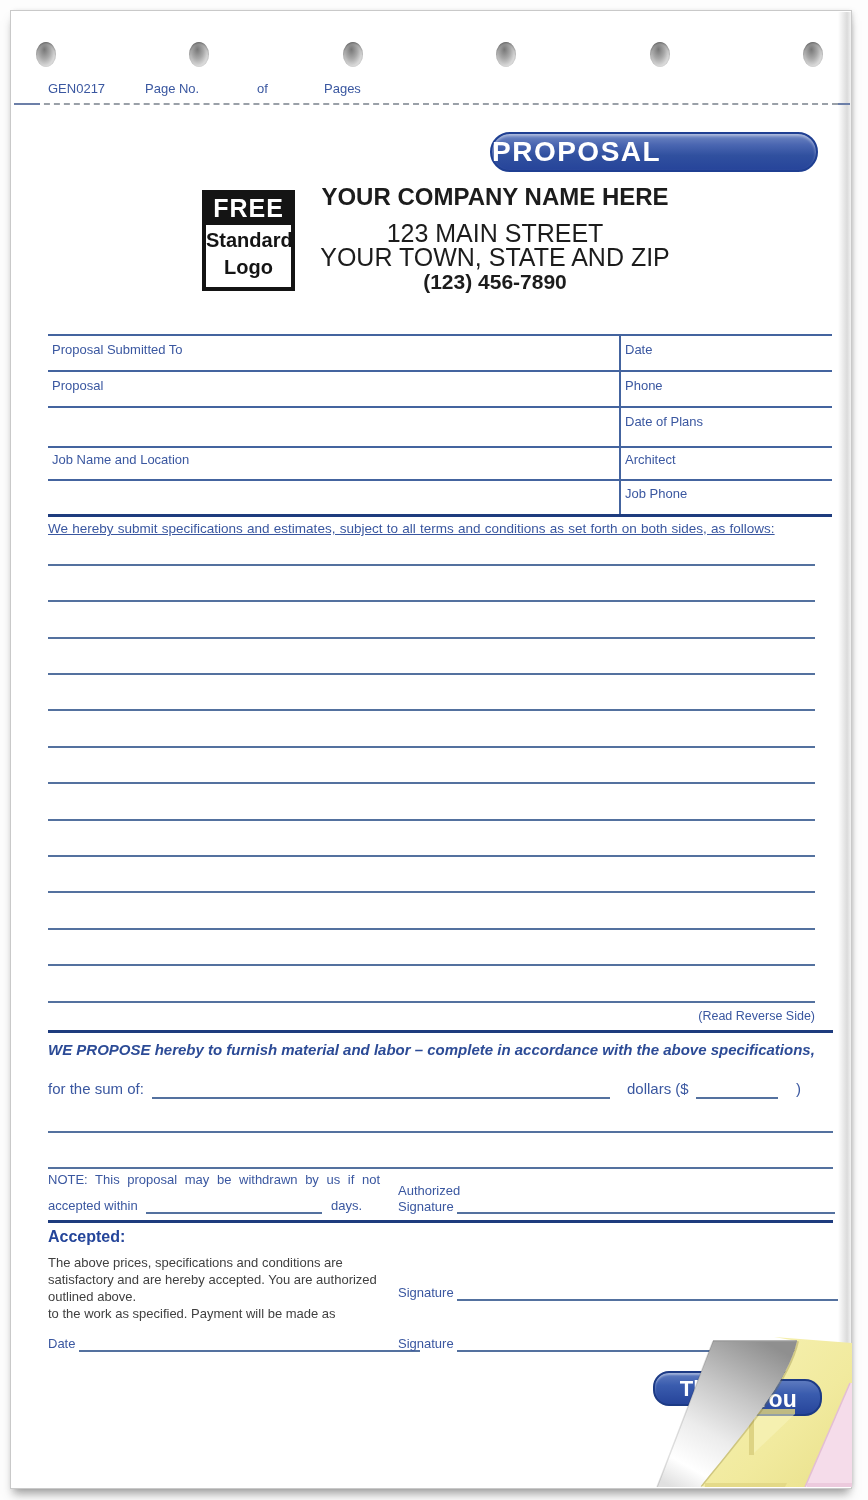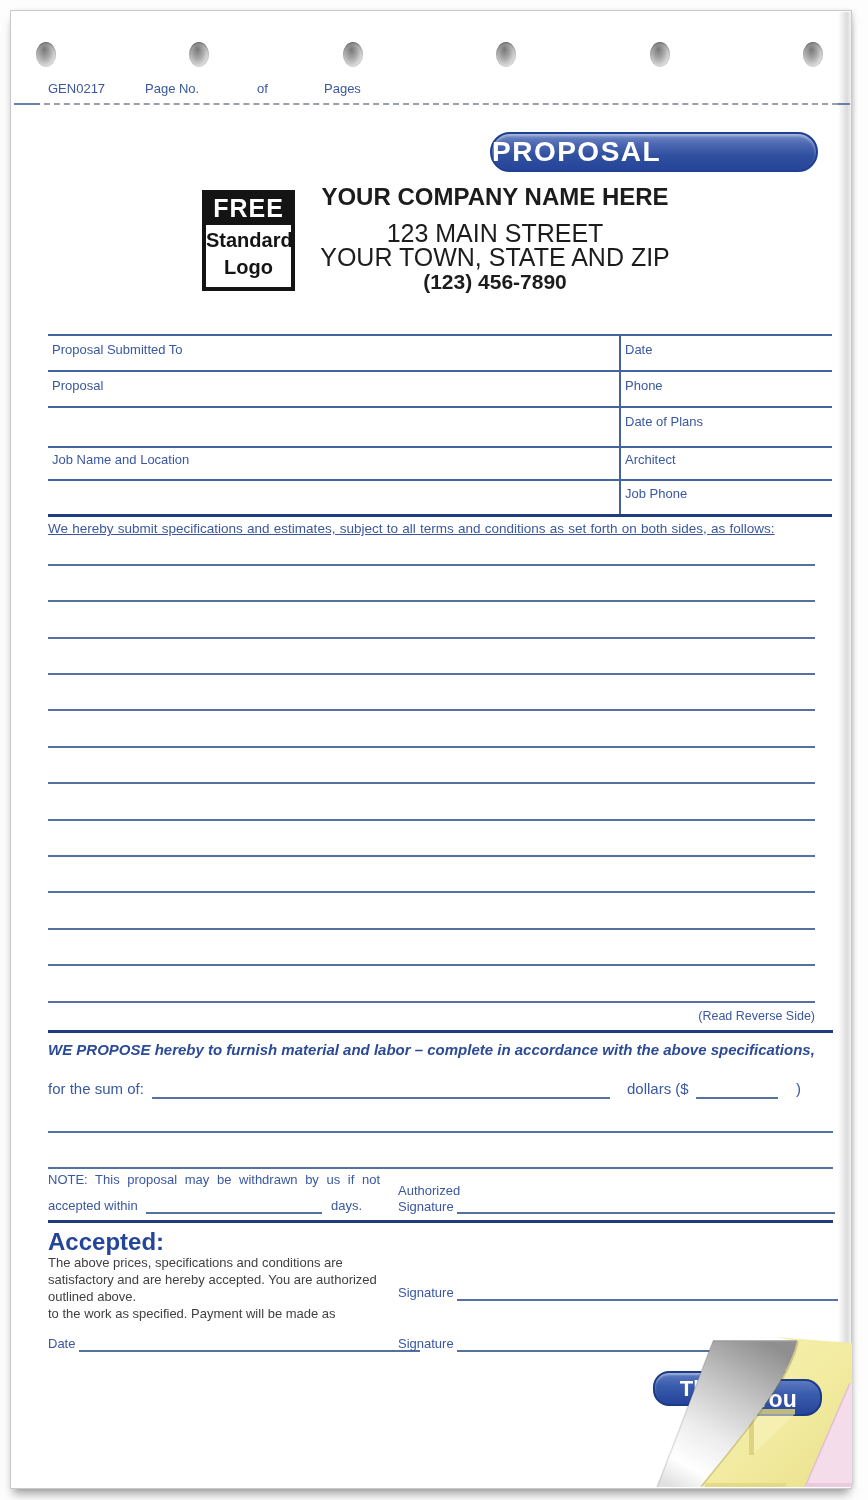--- a/index.html
+++ b/index.html
@@ -46,21 +46,21 @@
   .rl{position:absolute;left:48px;width:767px;height:2px;background:#54719f;z-index:2;}
   .rl2{position:absolute;left:48px;width:785px;height:2px;background:#54719f;z-index:2;}
   .fill{position:absolute;height:2px;background:#54719f;z-index:2;}
   .thick{position:absolute;left:48px;width:785px;height:3px;background:#1e3c7e;z-index:2;}
   .lab{position:absolute;font-size:13px;color:#3a57a0;white-space:nowrap;z-index:2;}
   .spec-intro{position:absolute;left:48px;top:521px;font-size:13.5px;color:#3a57a0;white-space:nowrap;word-spacing:.5px;z-index:2;text-decoration:underline;}
   .read-rev{position:absolute;left:615px;top:1009px;width:200px;text-align:right;font-size:12.5px;color:#3a57a0;z-index:2;}
   .we-propose{position:absolute;left:48px;top:1041px;font-size:15px;font-weight:700;color:#2c4b96;white-space:nowrap;z-index:2;font-style:italic;}
   .sum-txt{position:absolute;top:1080px;font-size:15px;color:#3a57a0;white-space:nowrap;z-index:2;}
   .note1{position:absolute;left:48px;top:1172px;font-size:13px;color:#3a57a0;word-spacing:4px;white-space:nowrap;z-index:2;}
-  .acc-head{position:absolute;left:48px;top:1228px;font-size:24px;font-weight:700;color:#24459a;z-index:2;}
+  .acc-head{position:absolute;left:48px;top:1228px;font-size:16px;font-weight:700;color:#24459a;z-index:2;}
   .acc-body{position:absolute;left:48px;top:1254px;font-size:13px;line-height:17px;color:#404040;z-index:2;}
   .acc-body div{white-space:nowrap;}
   .thanks{position:absolute;left:653px;top:1371px;width:160px;height:31px;border-radius:16px;z-index:3;
           border:2px solid #1c3a85;text-align:center;line-height:31px;color:#fff;font-size:22px;font-weight:700;
           background:linear-gradient(180deg,#5f7cc0 0%,#3a5cae 40%,#26449a 100%);
           box-shadow:inset 0 2px 2px rgba(255,255,255,.4);}
   .curl{position:absolute;left:637px;top:1337px;z-index:5;}
 </style>
 </head>
 <body>

